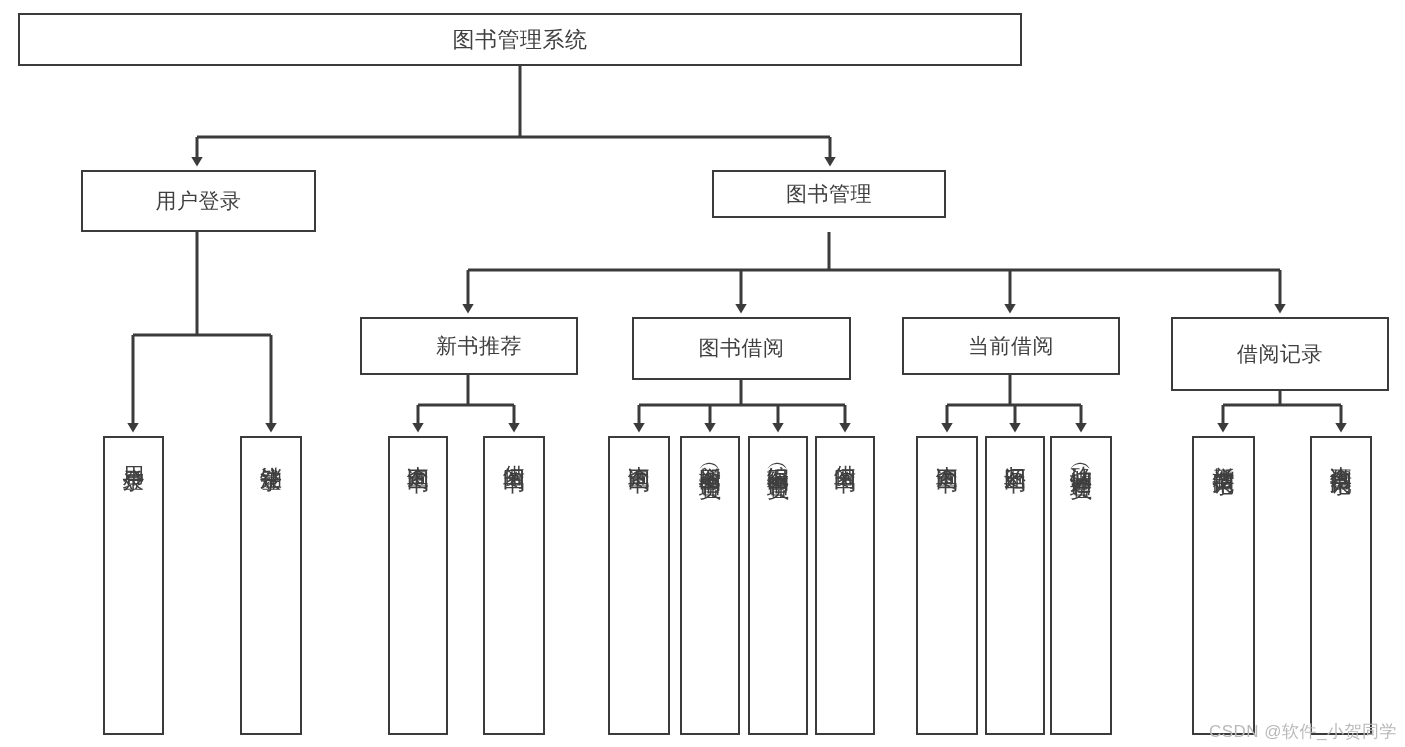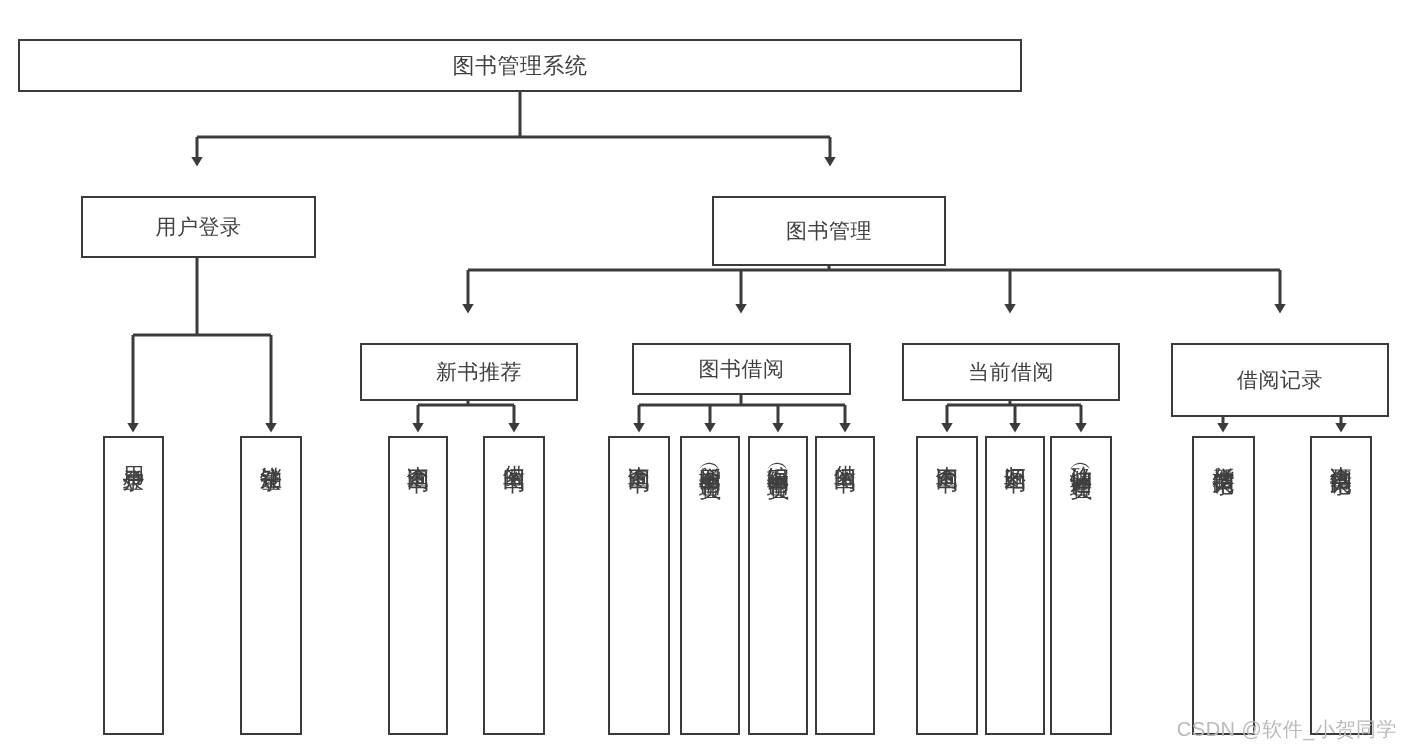--- a/index.html
+++ b/index.html
@@ -39,21 +39,20 @@
     color: #3f3f3f;
     line-height: 1.25;
   }
   .node .label {
     display: block;
   }
   
   .node.h {
     font-size: 21px;
     letter-spacing: 0.5px;
-    margin-top: 26px;
   }
   .node.root {
     font-size: 22px;
   }
   
   .node.v {
     font-size: 22px;
     padding: 10px 0 0 0;
     align-items: flex-start;
     justify-content: center;
@@ -62,21 +61,21 @@
     writing-mode: vertical-rl;
     text-orientation: upright;
     letter-spacing: 2px;
     white-space: nowrap;
     line-height: 1;
   }
   #watermark {
     position: absolute;
     right: 8px;
     bottom: 4px;
-    font-size: 20px;
+    font-size: 17px;
     color: #b9b9b9;
     letter-spacing: 0.5px;
     white-space: nowrap;
   }
 </style>
 </head>
 <body>
 
 <div id="diagram">
 
@@ -130,28 +129,28 @@
     </g>
   </svg>
 
   <div class="node h root" style="left:18px; top:13px; width:1004px; height:53px;">
     <span class="label">图书管理系统</span>
   </div>
 
   <div class="node h" style="left:81px; top:170px; width:235px; height:62px;">
     <span class="label">用户登录</span>
   </div>
-  <div class="node h" style="left:712px; top:170px; width:234px; height:70px;">
+  <div class="node h" style="left:712px; top:170px; width:234px; height:48px;">
     <span class="label">图书管理</span>
   </div>
 
   <div class="node h" style="left:360px; top:317px; width:218px; height:58px;padding-left:20px;">
     <span class="label">新书推荐</span>
   </div>
-  <div class="node h" style="left:632px; top:317px; width:219px; height:52px;">
+  <div class="node h" style="left:632px; top:317px; width:219px; height:63px;">
     <span class="label">图书借阅</span>
   </div>
   <div class="node h" style="left:902px; top:317px; width:218px; height:58px;">
     <span class="label">当前借阅</span>
   </div>
   <div class="node h" style="left:1171px; top:317px; width:218px; height:74px;">
     <span class="label">借阅记录</span>
   </div>
 
   <div class="node v" style="left:103px; top:436px; width:61px; height:299px;">

